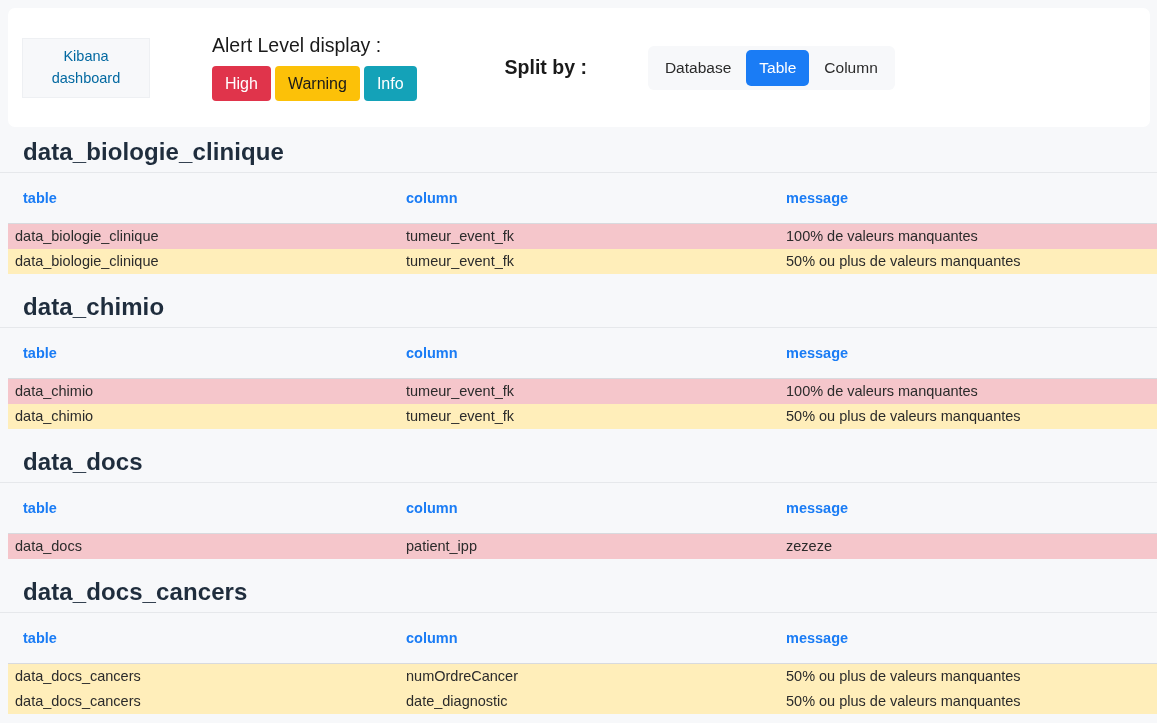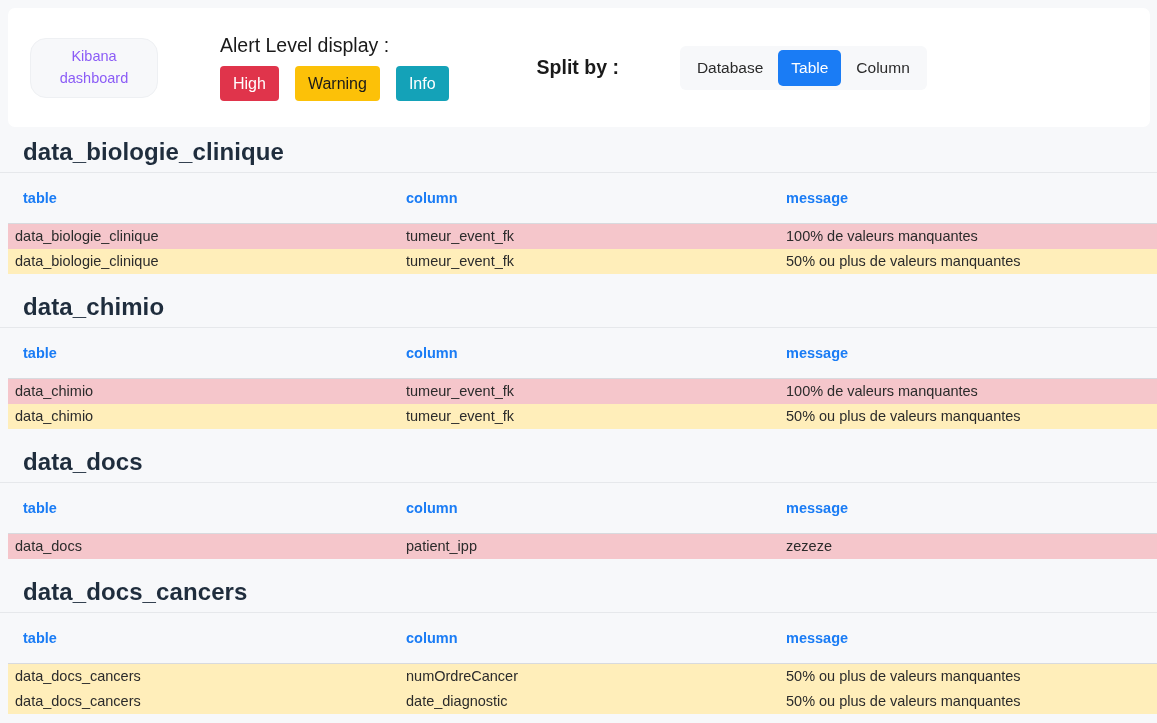--- a/index.html
+++ b/index.html
@@ -22,27 +22,27 @@
     top: 8px;
     width: 1142px;
     height: 119px;
     background: #ffffff;
     border-radius: 7px;
     display: flex;
     align-items: center;
   }
 
   .kibana-btn {
-    margin-left: 22px;
+    margin-left: 14px;
     width: 128px;
     height: 60px;
     background: #f7f8fa;
     border: 1px solid #eef0f3;
-    border-radius: 16px;
-    color: #8b5cf6;
+    border-radius: 0;
+    color: #0369a1;
     font-size: 14.5px;
     line-height: 1.45;
     text-align: center;
     display: flex;
     align-items: center;
     justify-content: center;
     cursor: pointer;
     user-select: none;
   }
   .kibana-btn span { display: block; }
@@ -55,21 +55,21 @@
   }
   .alert-title {
     font-size: 19.5px;
     font-weight: normal;
     color: #1a1a1a;
     margin-bottom: 9px;
     white-space: nowrap;
   }
   .level-group {
     display: flex;
-    gap: 16px;
+    gap: 4px;
   }
   .level-chip {
     height: 35px;
     padding: 0 13px;
     border: none;
     border-radius: 4px;
     font-size: 16px;
     font-family: "Liberation Sans", sans-serif;
     display: flex;
     align-items: center;

